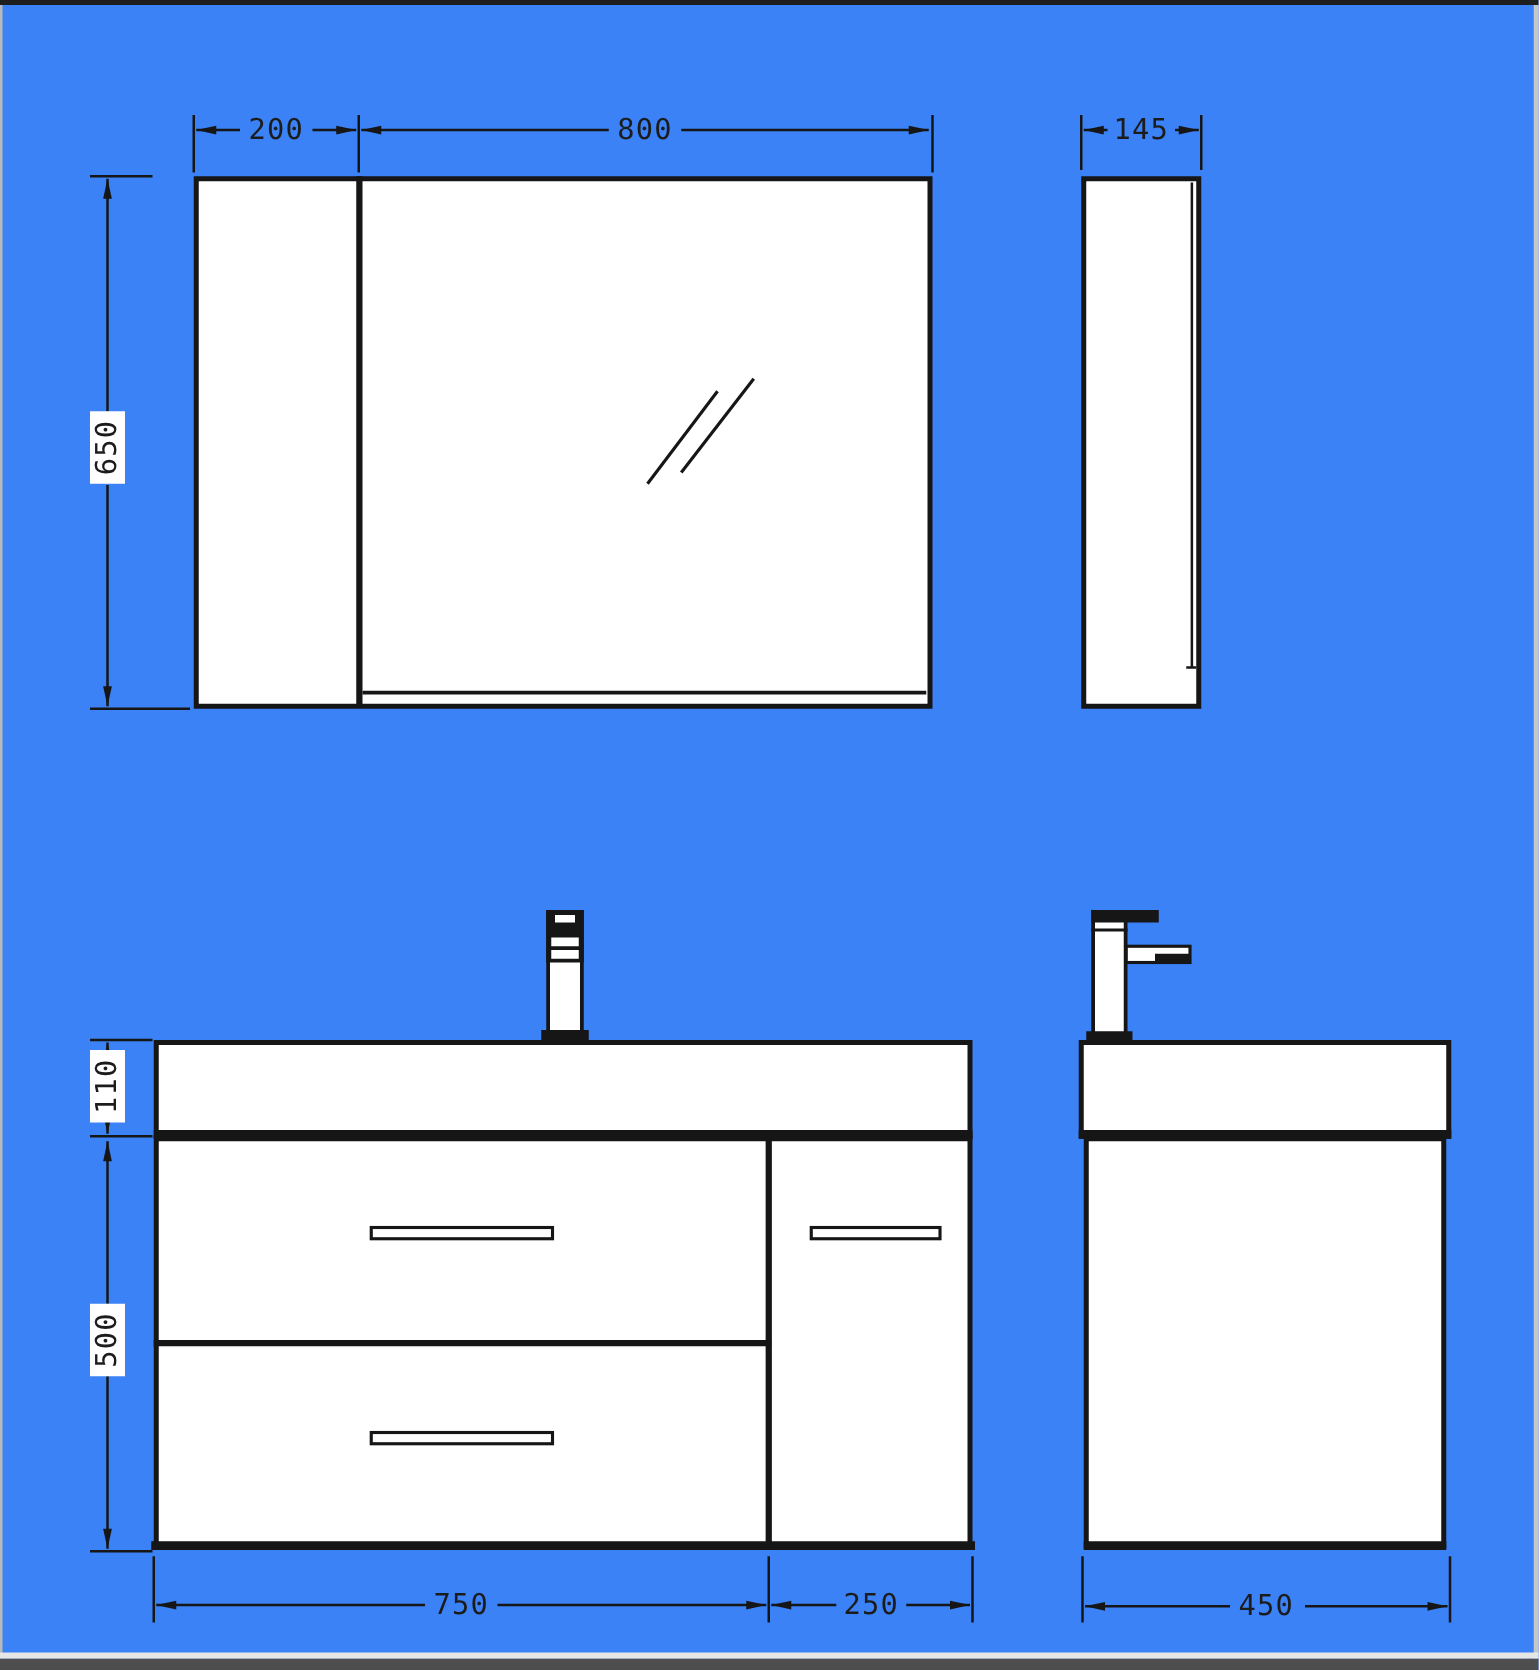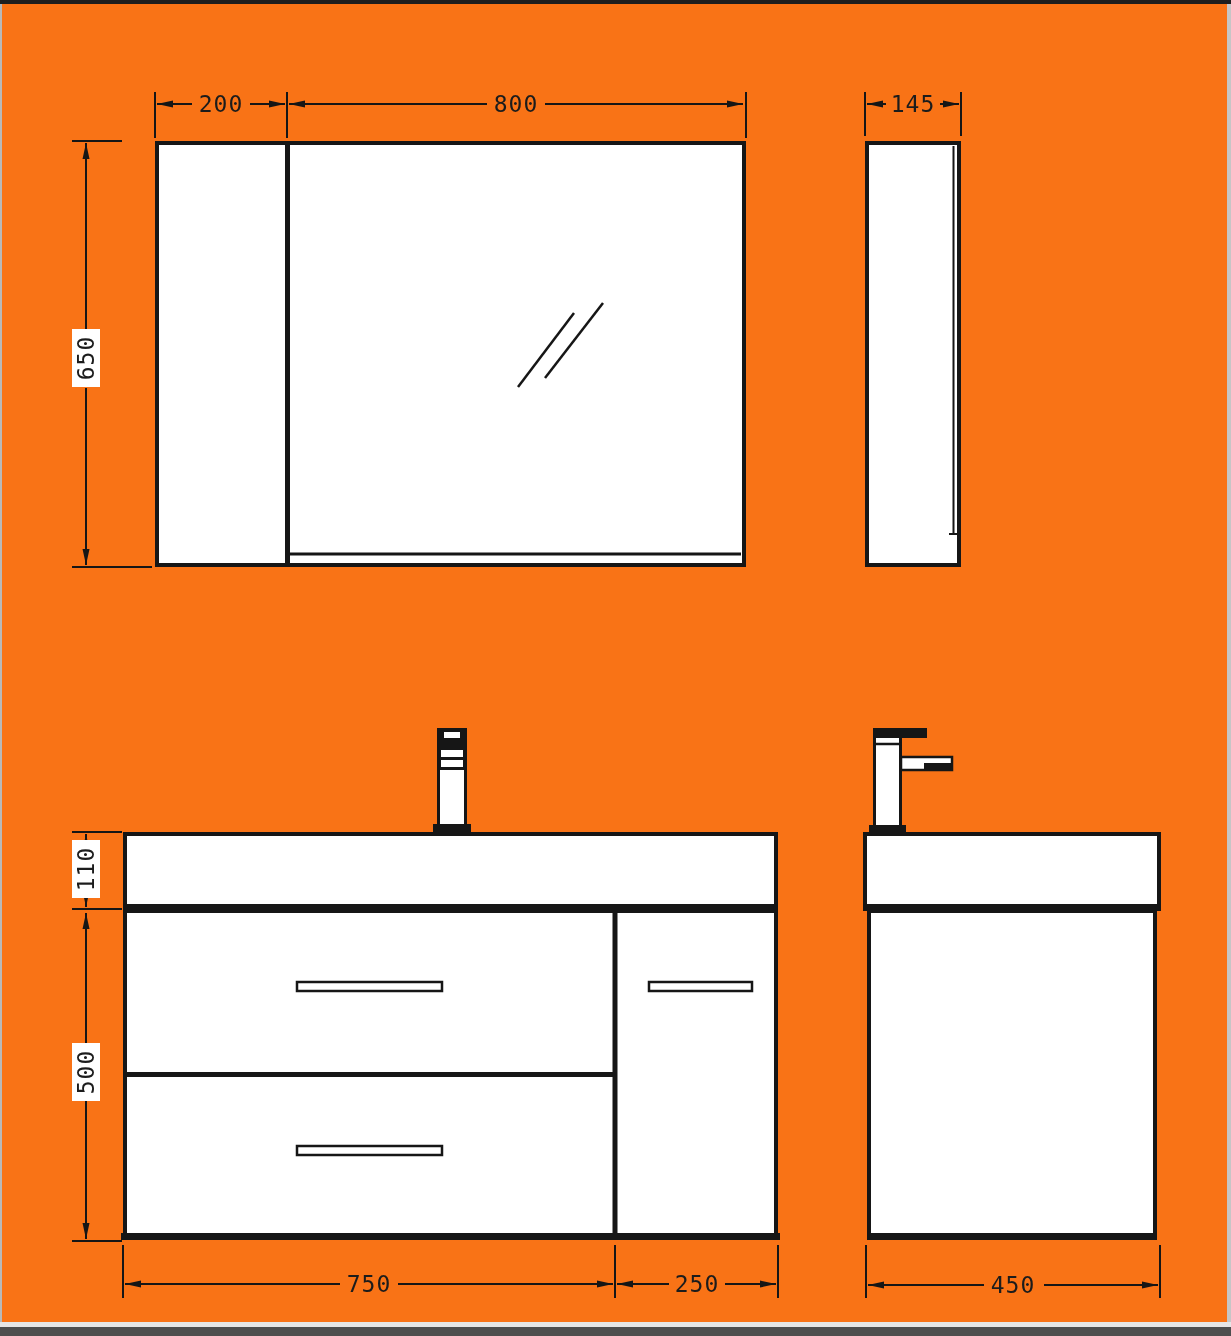--- a/index.html
+++ b/index.html
@@ -1,16 +1,16 @@
 <!DOCTYPE html>
 <html><head>
 <meta charset="utf-8">
 <style>
   html,body{margin:0;padding:0;background:#ffffff;}
-  .page{position:relative;width:1231px;height:1336px;background:#f97316;overflow:hidden;
+  .page{position:relative;width:1231px;height:1336px;background:#3b82f6;overflow:hidden;
         font-family:"DejaVu Sans Mono", monospace;}
   svg{position:absolute;left:0;top:0;}
   .dim-text{font-family:"DejaVu Sans Mono", monospace;font-size:23px;fill:#1c1c1c;letter-spacing:1px;}
 </style>
 </head>
 <body>
 
 <div class="page">
 <svg width="1231" height="1336" viewBox="0 0 1231 1336">
 

